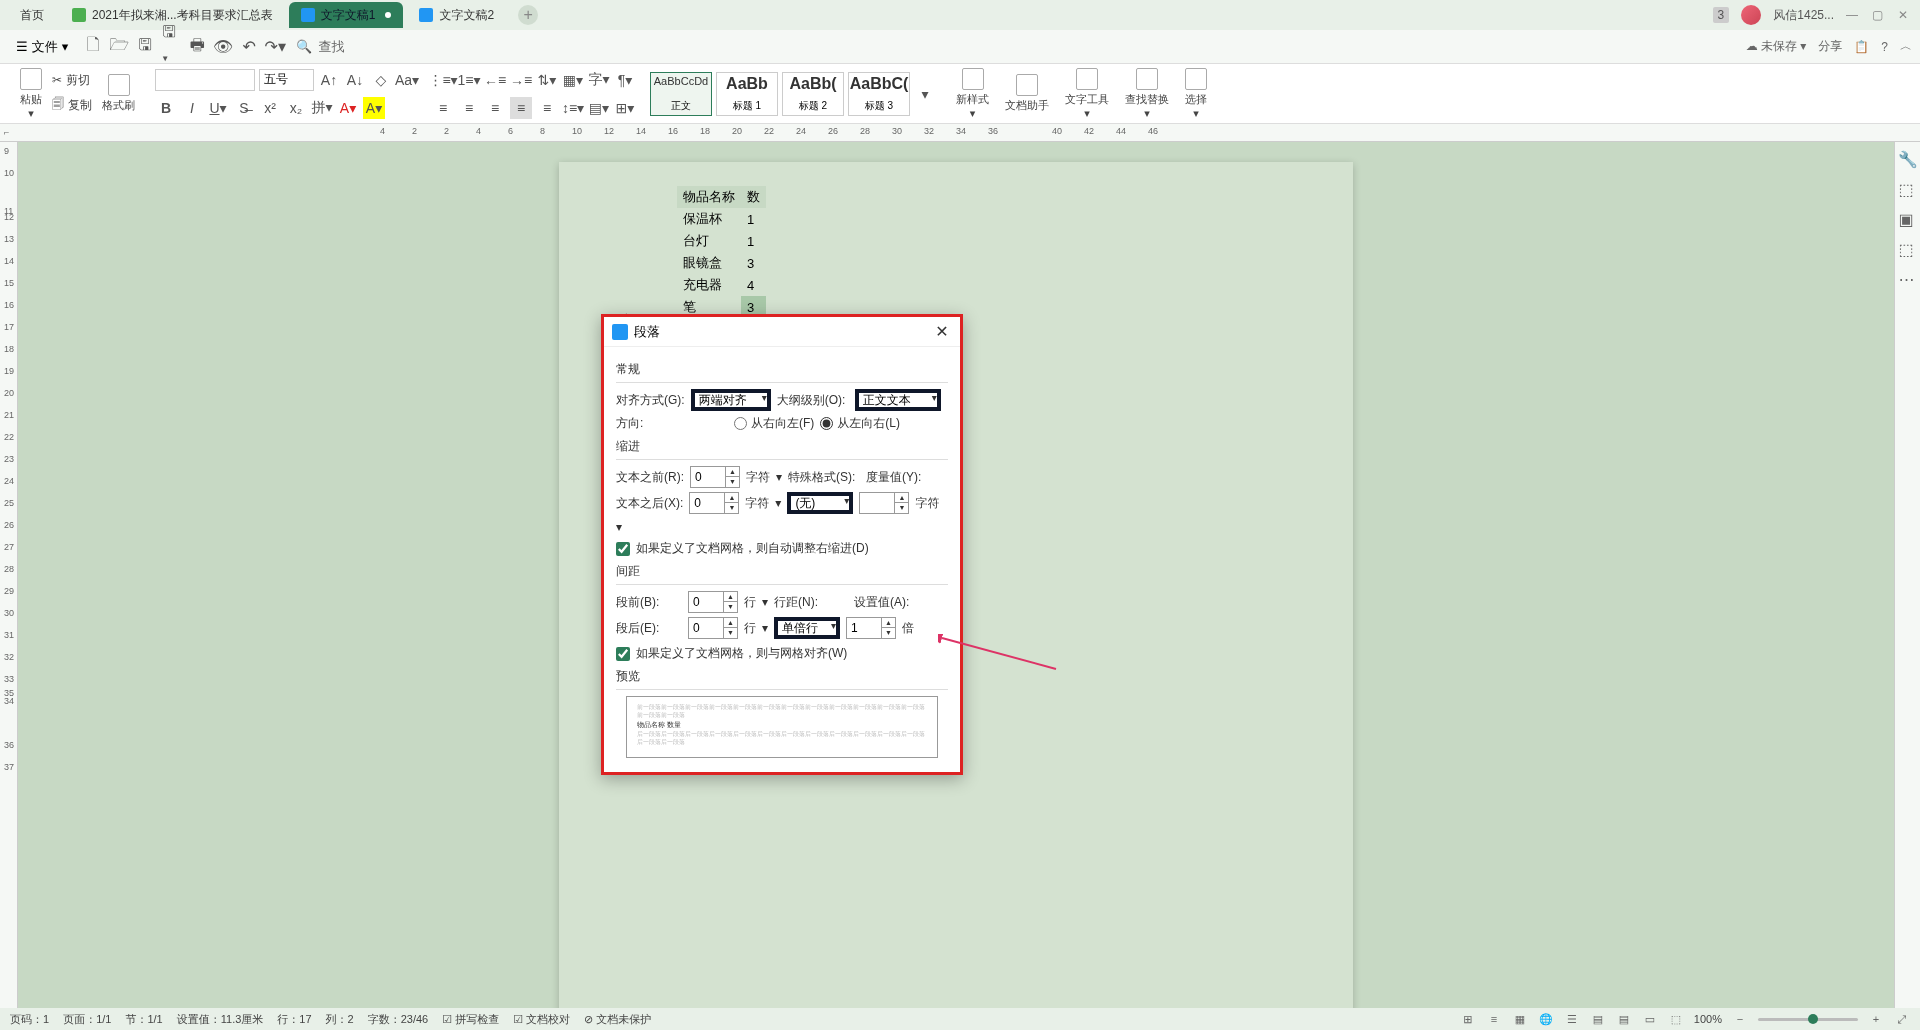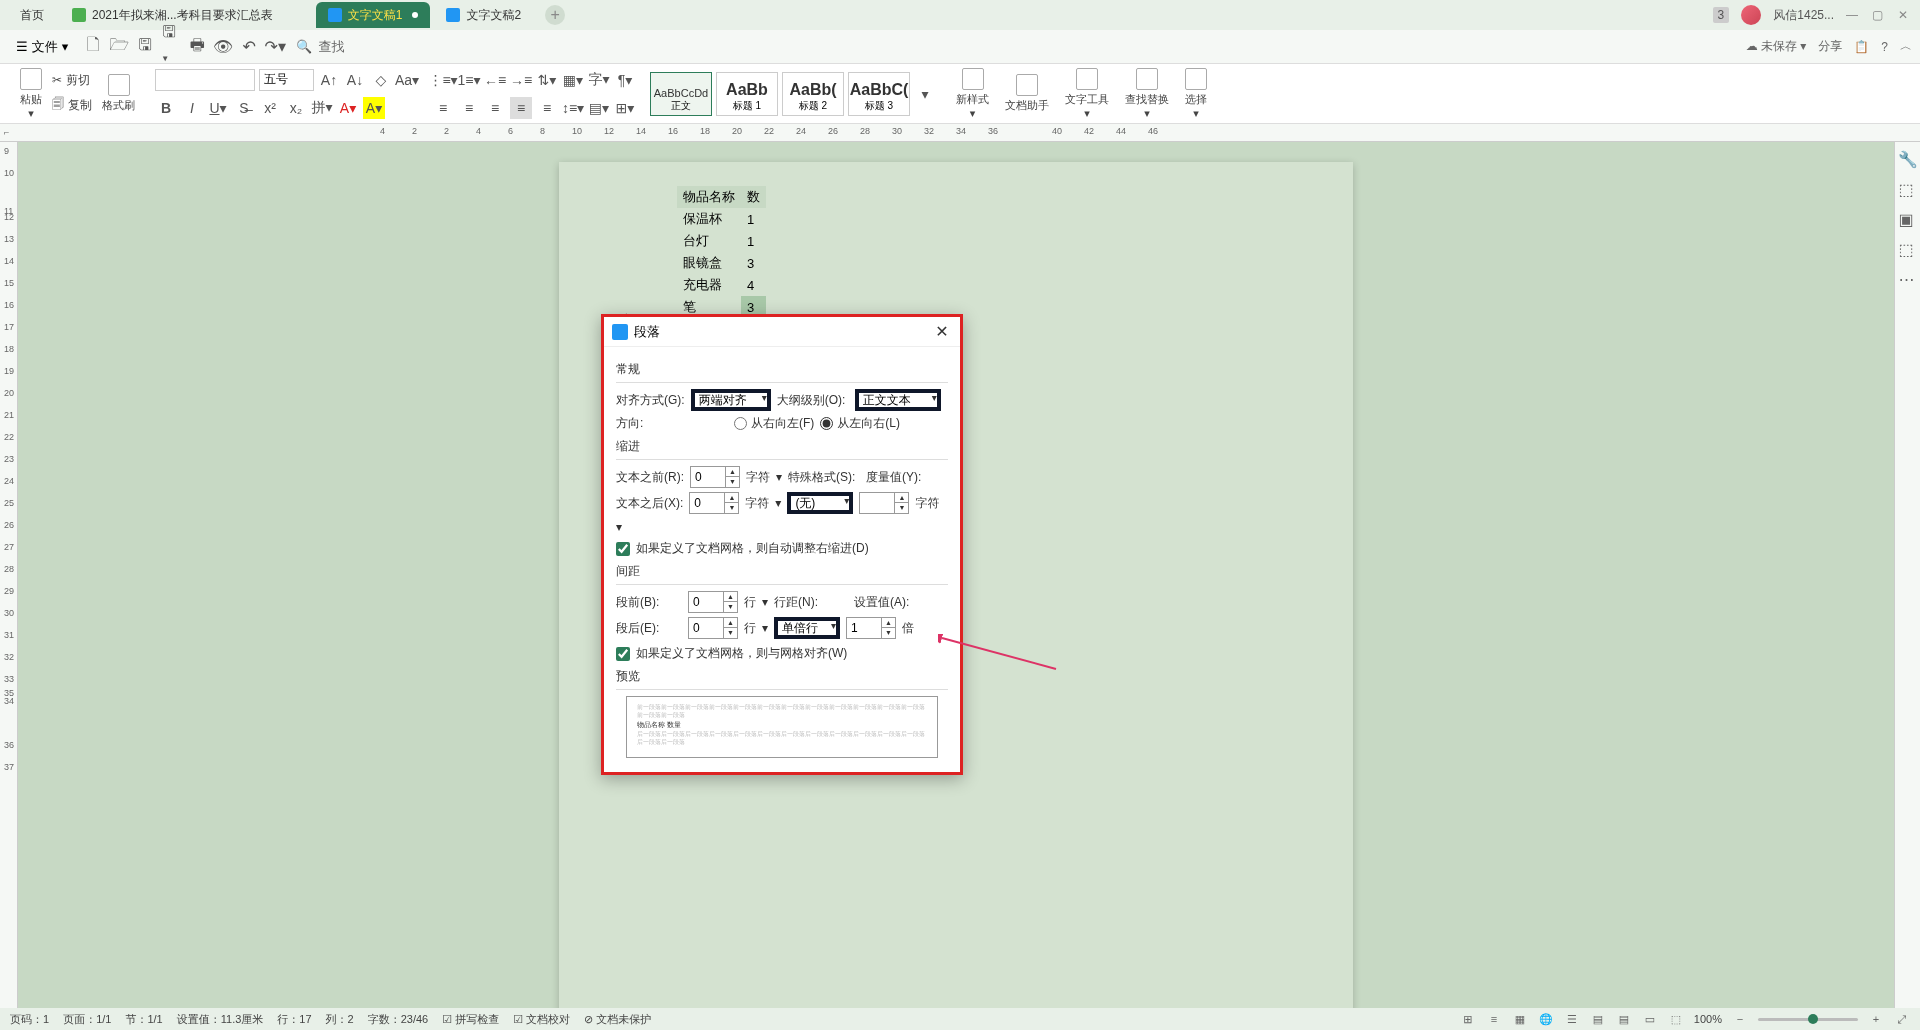--- a/index.html
+++ b/index.html
@@ -2,21 +2,21 @@
 <html><head>
 <meta charset="utf-8">
 <style>
 * { margin: 0; padding: 0; box-sizing: border-box; font-family: "Microsoft YaHei", sans-serif; }
 body { background: #f0f0f0; overflow: hidden; width: 1920px; height: 1030px; position: relative; }
 
 
 .titlebar { height: 30px; background: #e8f0e8; display: flex; align-items: center; padding: 0 8px; }
 .tab { height: 26px; padding: 0 12px; display: flex; align-items: center; gap: 6px; border-radius: 6px 6px 0 0; margin-right: 4px; font-size: 12px; color: #333; cursor: pointer; }
 .tab.home { background: #e8f0e8; }
-.tab.active { background: #2d7d5a; color: #fde047; margin-left: 27px; }
+.tab.active { background: #2d7d5a; color: #0f172a; }
 .tab-icon { width: 14px; height: 14px; border-radius: 2px; }
 .tab-icon.green { background: #4caf50; }
 .tab-icon.blue { background: #2196f3; }
 .tab-close { width: 12px; height: 12px; border-radius: 50%; margin-left: 4px; }
 .tab-close.dot { background: #fff; width: 6px; height: 6px; }
 .tab-add { width: 20px; height: 20px; border-radius: 50%; background: #d0dcd0; color: #888; display: flex; align-items: center; justify-content: center; margin-left: 8px; }
 .titlebar-right { margin-left: auto; display: flex; align-items: center; gap: 12px; font-size: 12px; color: #555; }
 .notif-badge { background: #ccc; padding: 1px 5px; border-radius: 2px; }
 .avatar { width: 20px; height: 20px; border-radius: 50%; background: linear-gradient(135deg,#e67,#c45); }
 .win-btn { width: 14px; height: 14px; color: #888; }
@@ -35,21 +35,21 @@
 
 .ribbon { height: 60px; background: #fff; display: flex; align-items: center; padding: 0 8px; border-bottom: 1px solid #ddd; gap: 2px; }
 .ribbon-group { display: flex; align-items: center; gap: 4px; padding: 0 6px; height: 100%; }
 .rib-btn-v { display: flex; flex-direction: column; align-items: center; justify-content: center; font-size: 11px; color: #444; padding: 2px 6px; height: 100%; }
 .rib-btn-v .ico { width: 22px; height: 22px; margin-bottom: 2px; border: 1px solid #aaa; border-radius: 2px; }
 .rib-btn-s { width: 22px; height: 22px; display: flex; align-items: center; justify-content: center; color: #555; font-size: 14px; }
 .rib-stack { display: flex; flex-direction: column; gap: 6px; font-size: 12px; color: #444; justify-content: center; height: 100%; }
 .rib-stack-item { display: flex; align-items: center; gap: 4px; }
 .font-select { height: 22px; border: 1px solid #ccc; font-size: 12px; padding: 0 4px; width: 100px; }
 .font-size-sel { width: 55px; }
-.style-box { height: 44px; width: 62px; border: 1px solid #ccc; display: flex; flex-direction: column; align-items: center; justify-content: flex-end; font-size: 10px; padding: 2px; }
+.style-box { height: 44px; width: 62px; border: 1px solid #ccc; display: flex; flex-direction: column; align-items: center; justify-content: space-between; font-size: 10px; padding: 2px; }
 .style-box.sel { border: 1px solid #2d7d5a; background: #eef5ef; }
 .style-preview { font-size: 11px; color: #333; }
 .style-preview.big { font-size: 16px; font-weight: bold; }
 
 
 .ruler-h { height: 18px; background: #f5f8f5; position: relative; border-bottom: 1px solid #ccc; font-size: 9px; color: #666; }
 .ruler-h .tick { position: absolute; top: 2px; }
 
 
 .workspace { display: flex; height: calc(100% - 30px - 34px - 60px - 18px - 22px); }

